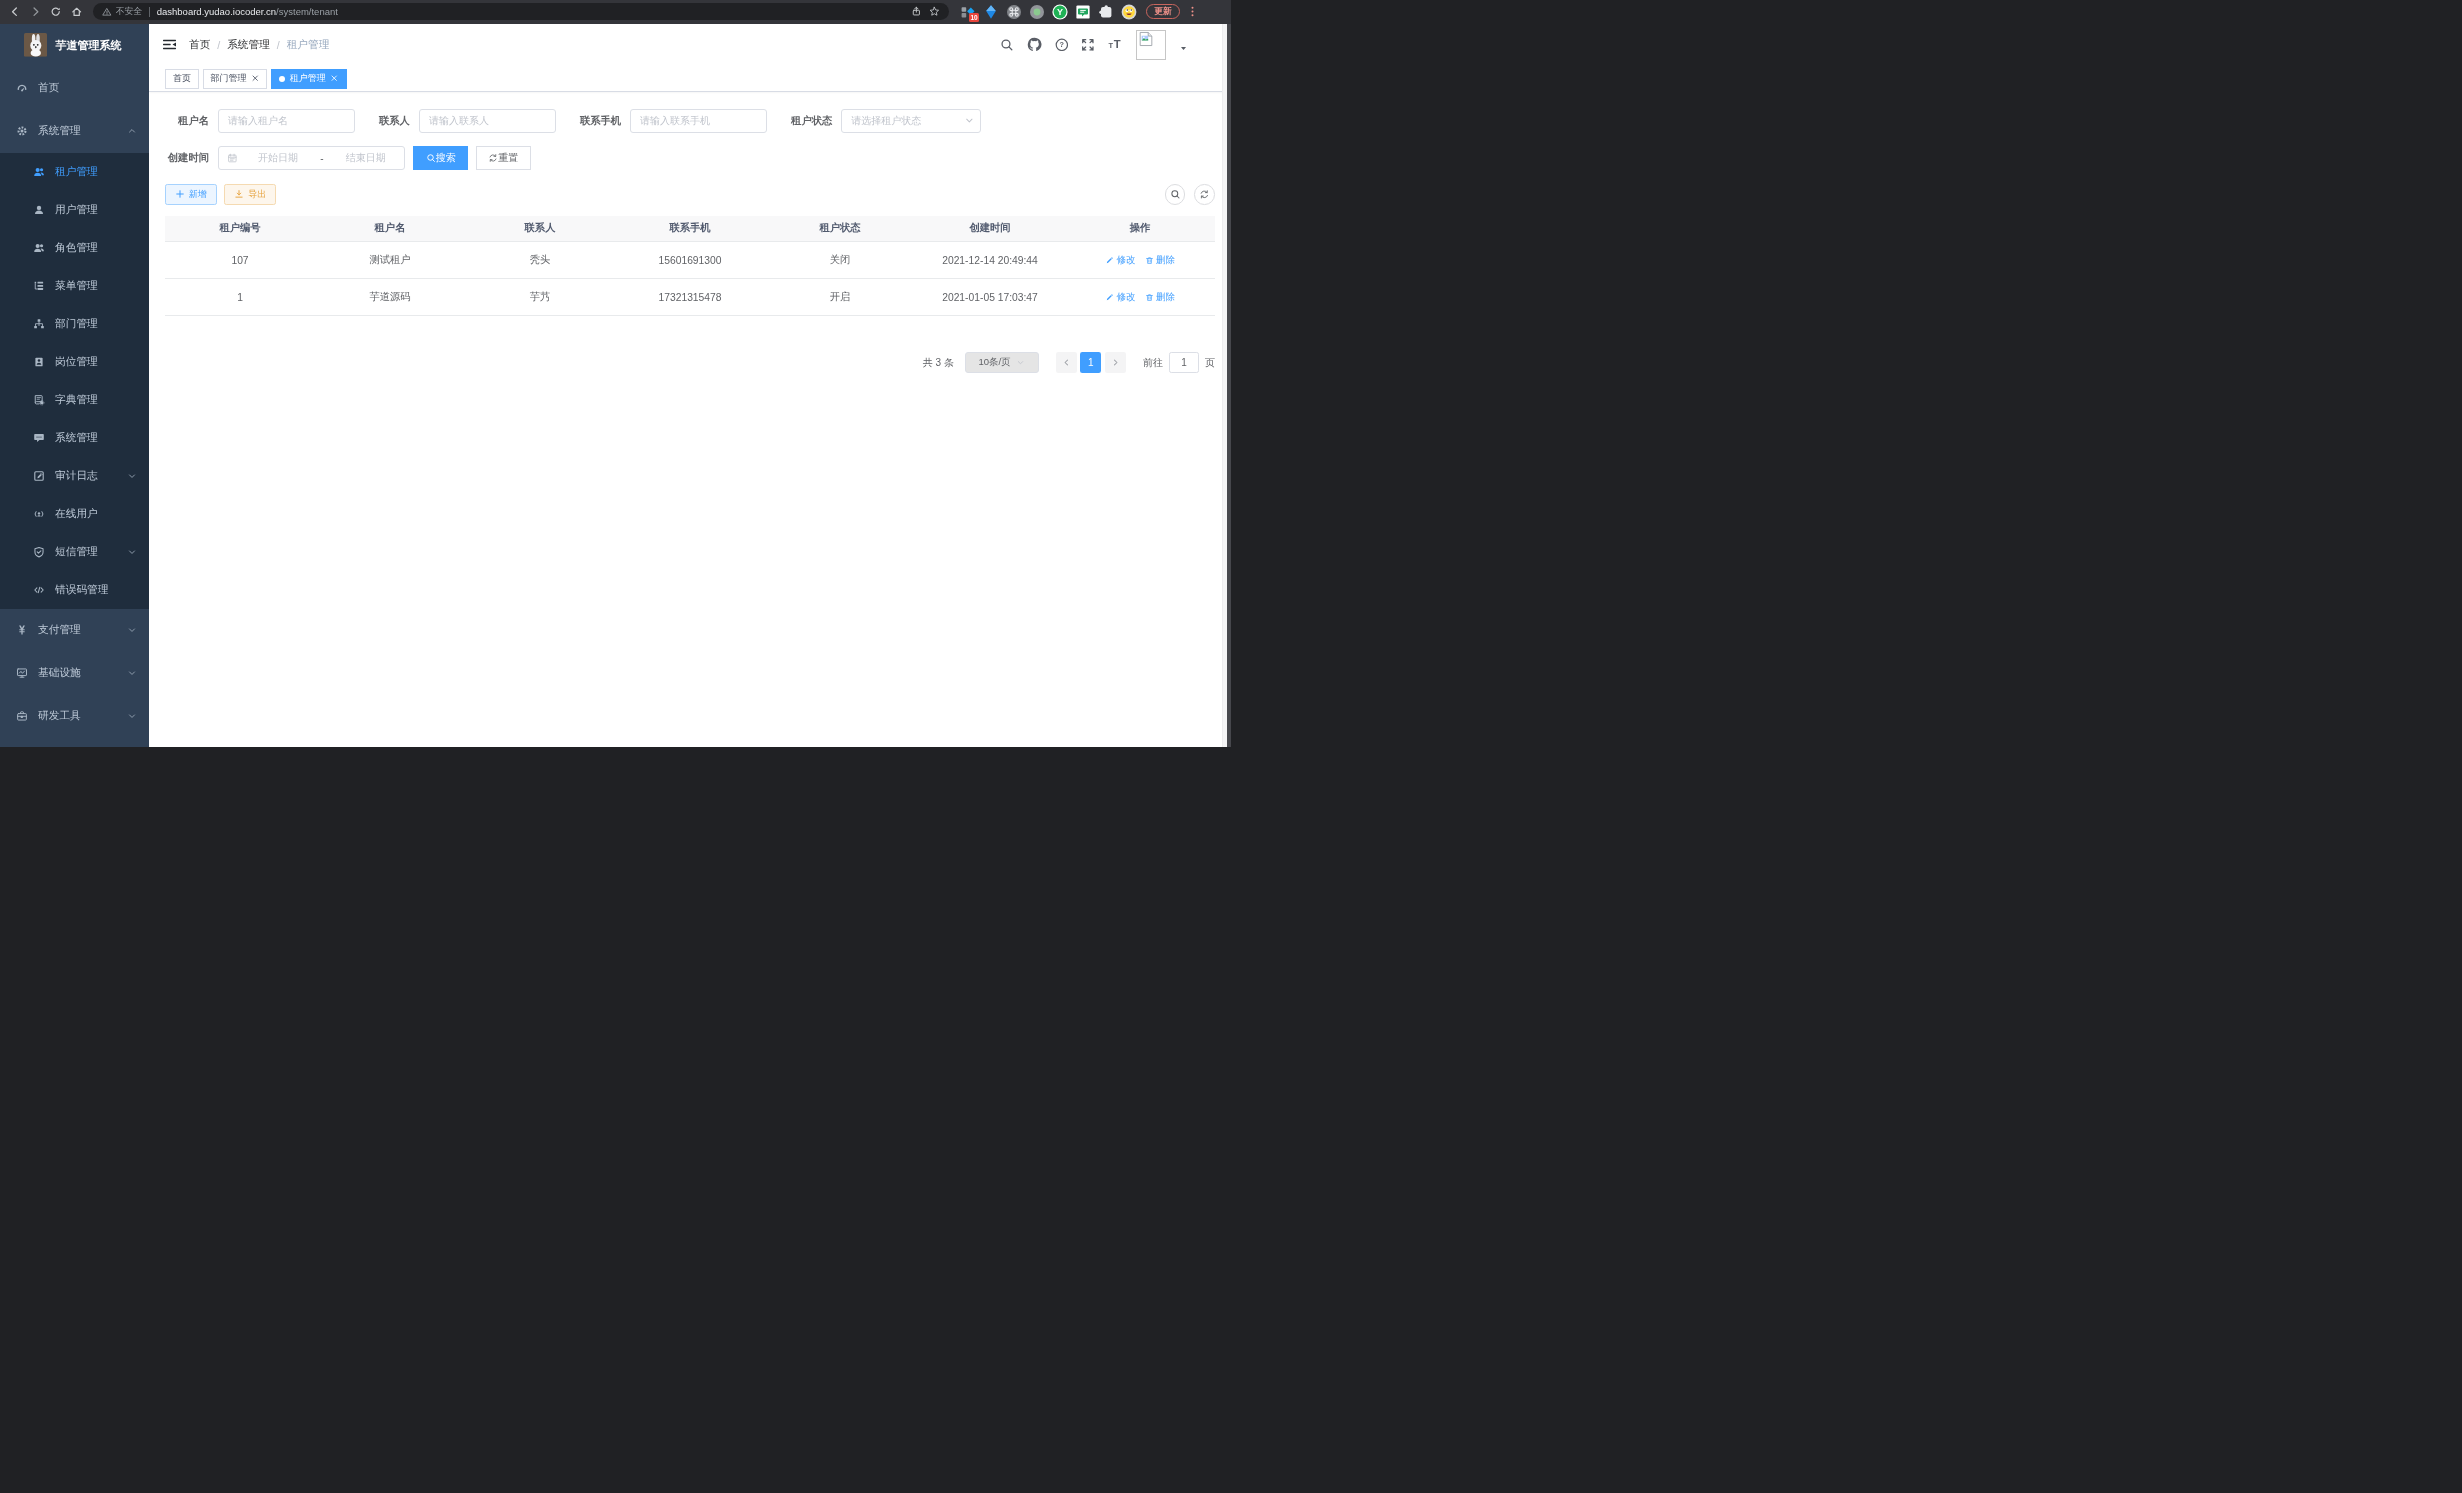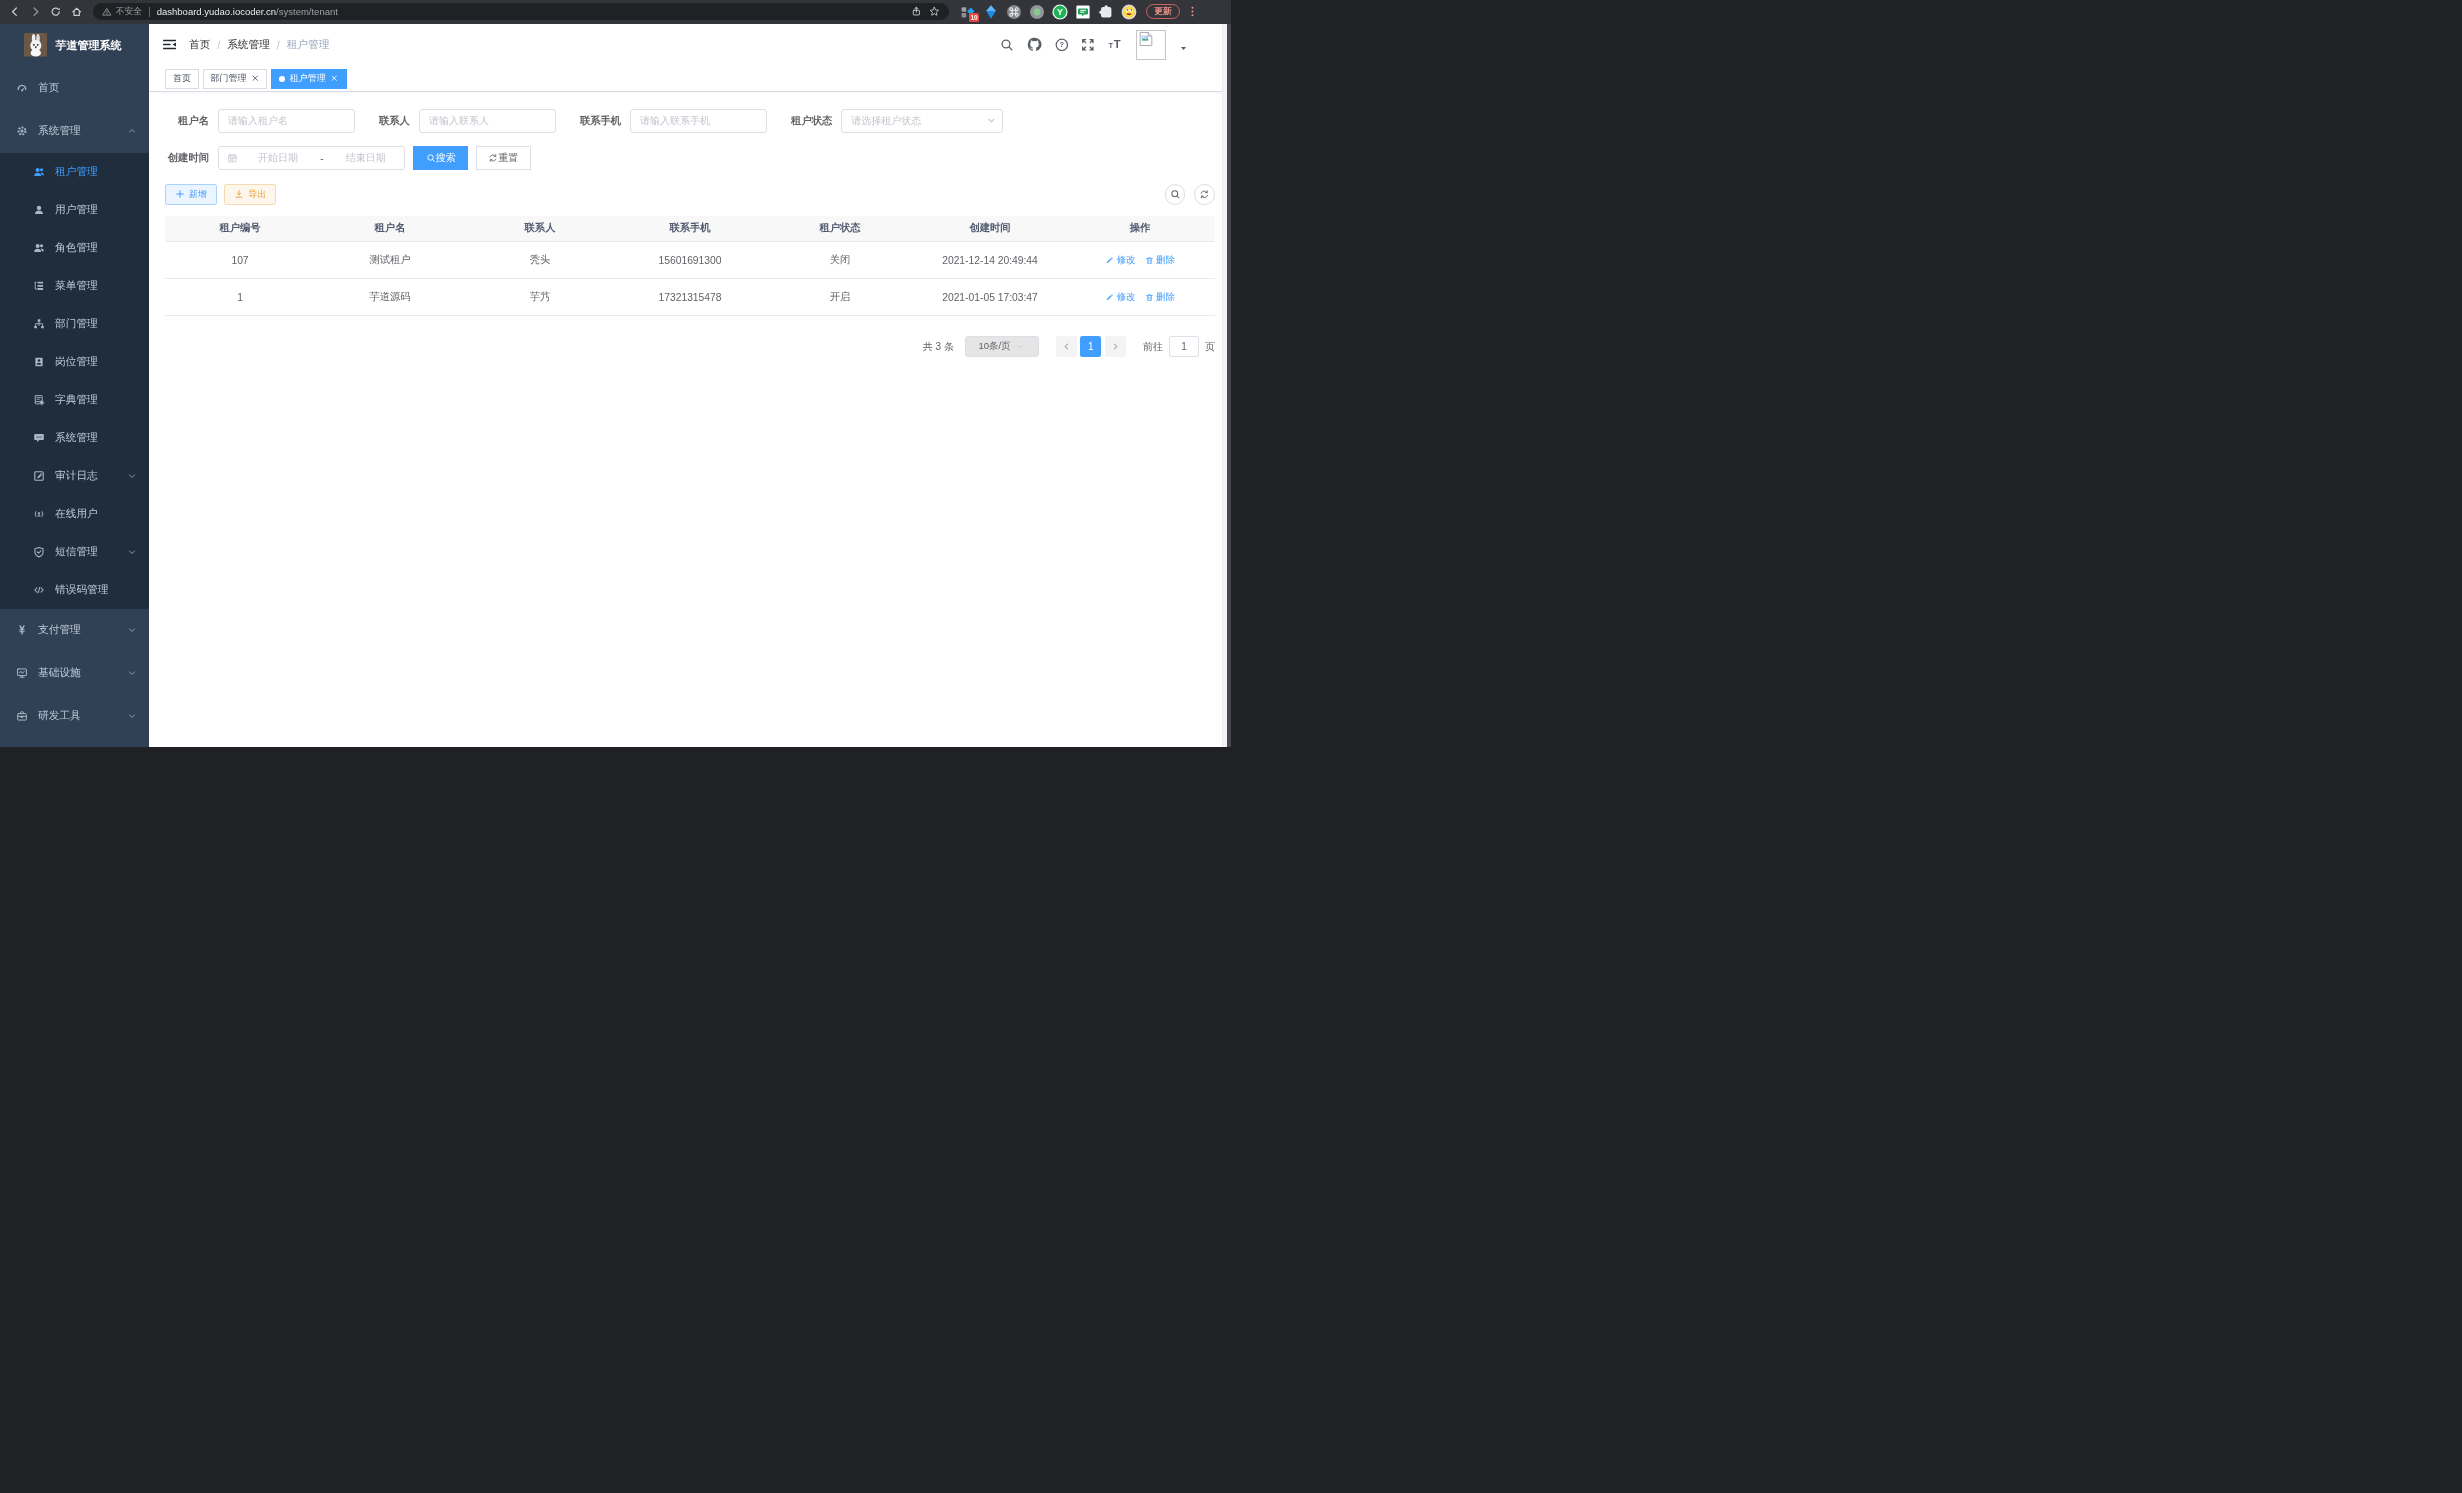--- a/index.html
+++ b/index.html
@@ -77,21 +77,21 @@
 
   
   .content{flex:1;padding:17px 16px 0;}
   .frow{display:flex;align-items:center;margin-bottom:13.7px;}
   .fitem{display:flex;align-items:center;margin-right:24px;}
   .flabel{font-size:10.3px;color:#606266;font-weight:700;margin-right:9px;white-space:nowrap;}
   .flabel.w1{width:44px;text-align:right;flex:0 0 auto;}
   .tin{width:137px;height:24px;border:0.8px solid #dcdfe6;border-radius:3px;padding:0 9px;
        font-size:10px;color:#606266;outline:none;font-family:inherit;background:#fff;}
   .tin::placeholder{color:#c0c4cc;}
-  .select{position:relative;width:162px;text-decoration:underline;}
+  .select{position:relative;width:140px;text-decoration:underline;}
   .select .tin{width:100%;padding-right:21px;}
   .sel-caret{position:absolute;right:6.9px;top:6.9px;width:10.7px;height:10.7px;color:#c0c4cc;pointer-events:none;}
   .drange{width:187px;height:24px;border:0.8px solid #dcdfe6;border-radius:3px;display:flex;
           align-items:center;padding:0 7.6px;gap:10px;font-size:10px;color:#c0c4cc;background:#fff;cursor:text;}
   .drange .cal{width:10.7px;height:10.7px;color:#c0c4cc;flex:0 0 auto;}
   .dr-ph{flex:1;text-align:center;}
   .dr-sep{color:#606266;padding:0 1.5px;}
   .btn{height:24px;border-radius:0;font-size:10px;display:inline-flex;align-items:center;gap:0;
        padding:0 11.4px;cursor:pointer;border:0.8px solid transparent;font-family:inherit;white-space:nowrap;}
   .bi{width:10px;height:10px;display:inline-flex;}
@@ -108,21 +108,21 @@
 
   table.grid{width:100%;border-collapse:collapse;table-layout:fixed;margin-top:10.7px;}
   .grid th{background:#f8f8f9;color:#515a6e;font-size:10.3px;font-weight:700;height:26px;
            border-bottom:0.8px solid #e8eaec;}
   .grid td{height:37px;text-align:center;font-size:10.3px;color:#606266;border-bottom:0.8px solid #e8eaec;
            overflow:hidden;white-space:nowrap;}
   .act a{color:#409eff;font-size:9.5px;text-decoration:none;display:inline-flex;align-items:center;
          gap:2.3px;margin:0 4.6px;cursor:pointer;}
   .act .bi{width:9px;height:9px;}
 
-  .pgbar{display:flex;align-items:center;justify-content:flex-end;margin-top:20px;font-size:10px;color:#606266;}
+  .pgbar{display:flex;align-items:center;justify-content:flex-end;margin-top:36px;font-size:10px;color:#606266;}
   .pg-total{margin-right:10.7px;}
   .pg-size-box{width:74px;height:21px;border:0.8px solid #dcdfe6;border-radius:3px;display:flex;
                align-items:center;justify-content:center;gap:5.3px;font-size:9.5px;color:#606266;
                margin-right:15px;cursor:pointer;background:#e5e5e5;}
   .pg-size-box .bi{width:9px;height:9px;color:#c0c4cc;}
   .pg-btn{width:21px;height:21px;border-radius:2.3px;background:#f4f4f5;color:#a0a3a9;display:flex;
           align-items:center;justify-content:center;margin:0 1.9px;cursor:pointer;}
   .pg-btn .bi{width:9px;height:9px;}
   .pg-cur{width:21px;height:21px;border-radius:2.3px;background:#409eff;color:#fff;display:flex;
           align-items:center;justify-content:center;font-size:10px;margin:0 1.9px;cursor:pointer;}

